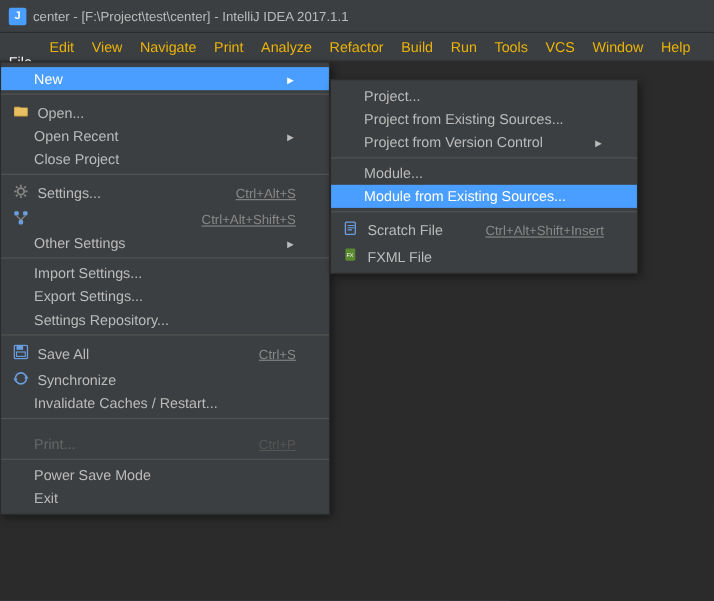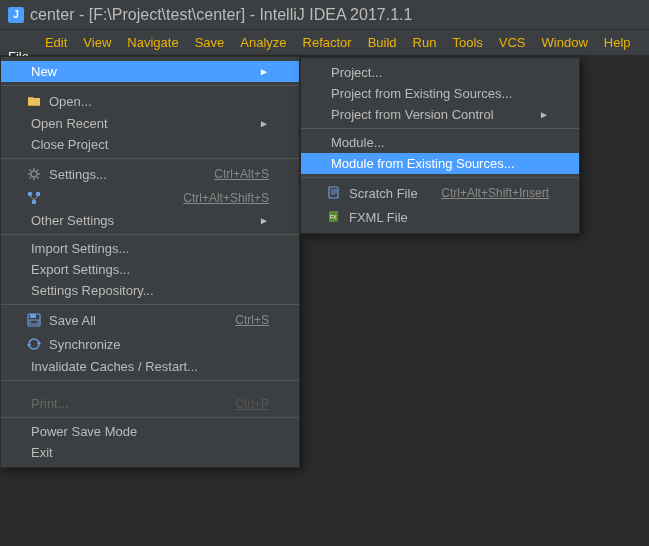--- a/index.html
+++ b/index.html
@@ -31,21 +31,21 @@
       border-radius: 2px;
       display: flex;
       align-items: center;
       justify-content: center;
       font-size: 10px;
       font-weight: bold;
       color: white;
     }
     .title-bar-text {
       color: #bbbbbb;
-      font-size: 16px;
+      font-size: 12px;
     }
 
     
     .menu-bar {
       background: #3c3f41;
       height: 26px;
       display: flex;
       align-items: stretch;
       border-bottom: 1px solid #2b2b2b;
     }
@@ -77,21 +77,21 @@
     .dropdown-menu {
       background: #3c3f41;
       border: 1px solid #2b2b2b;
       box-shadow: 3px 3px 8px rgba(0,0,0,0.5);
       min-width: 300px;
       padding: 4px 0;
     }
 
     .menu-item {
       display: flex;
-      align-items: center;
+      align-items: flex-end;
       padding: 3px 30px 3px 30px;
       cursor: pointer;
       color: #bbbbbb;
       position: relative;
       white-space: nowrap;
     }
     .menu-item.highlighted {
       background: #4a9eff;
       color: white;
     }
@@ -101,21 +101,21 @@
       color: #888;
       font-size: 12px;
       text-decoration: underline;
     }
     .menu-item .arrow {
       margin-left: auto;
       padding-left: 20px;
       font-size: 10px;
     }
     .menu-item.has-icon {
-      padding-left: 24px;
+      padding-left: 9px;
     }
     .menu-item-icon {
       width: 18px;
       height: 18px;
       margin-right: 6px;
       display: flex;
       align-items: center;
       justify-content: center;
       flex-shrink: 0;
     }
@@ -153,21 +153,21 @@
 <div class="title-bar">
   <div class="title-bar-icon">J</div>
   <span class="title-bar-text">center - [F:\Project\test\center] - IntelliJ IDEA 2017.1.1</span>
 </div>
 
 <div class="menu-bar">
   <div class="menu-bar-item active">File</div>
   <div class="menu-bar-item">Edit</div>
   <div class="menu-bar-item">View</div>
   <div class="menu-bar-item">Navigate</div>
-  <div class="menu-bar-item">Save</div>
+  <div class="menu-bar-item">Print</div>
   <div class="menu-bar-item">Analyze</div>
   <div class="menu-bar-item">Refactor</div>
   <div class="menu-bar-item">Build</div>
   <div class="menu-bar-item">Run</div>
   <div class="menu-bar-item">Tools</div>
   <div class="menu-bar-item">VCS</div>
   <div class="menu-bar-item">Window</div>
   <div class="menu-bar-item">Help</div>
 </div>
 
@@ -292,21 +292,21 @@
     <div class="menu-item">
       <span>Power Save Mode</span>
     </div>
 
     <div class="menu-item">
       <span>Exit</span>
     </div>
 
   </div>
 
-  <div class="submenu-refactor" style="position:absolute; left: 300px; top: 1px;">
+  <div class="submenu-refactor" style="position:absolute; left: 300px; top: 16px;">
 
     <div class="menu-item">
       <span>Project...</span>
     </div>
 
     <div class="menu-item">
       <span>Project from Existing Sources...</span>
     </div>
 
     <div class="menu-item">

